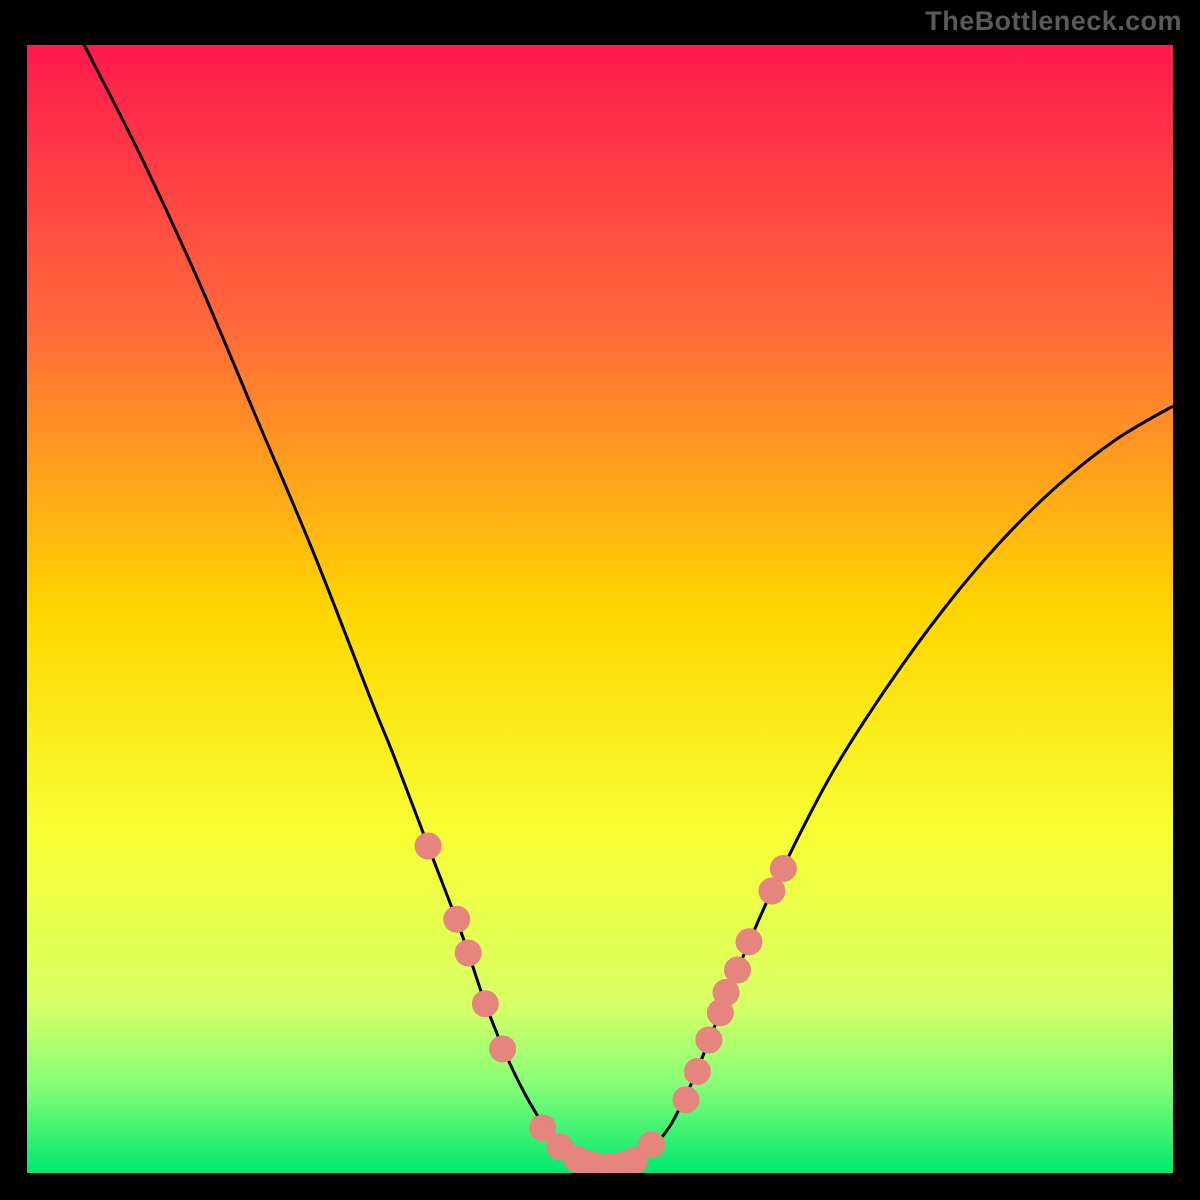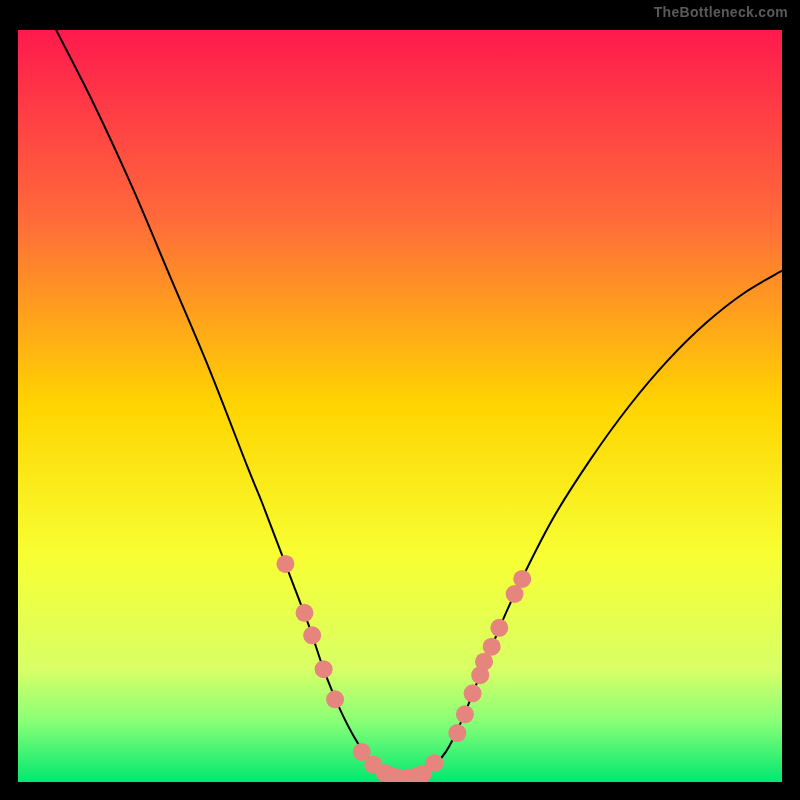--- a/index.html
+++ b/index.html
@@ -26,21 +26,21 @@
   }
   .gradient {
     position: absolute;
     inset: 0;
   }
   .watermark {
     position: absolute;
     top: 4px;
     right: 12px;
     font-family: Arial, Helvetica, sans-serif;
-    font-size: 14px;
+    font-size: 18px;
     font-weight: 600;
     color: #5a5a5a;
     letter-spacing: 0.3px;
   }
   svg {
     position: absolute;
     inset: 0;
   }
 </style>
 </head>

